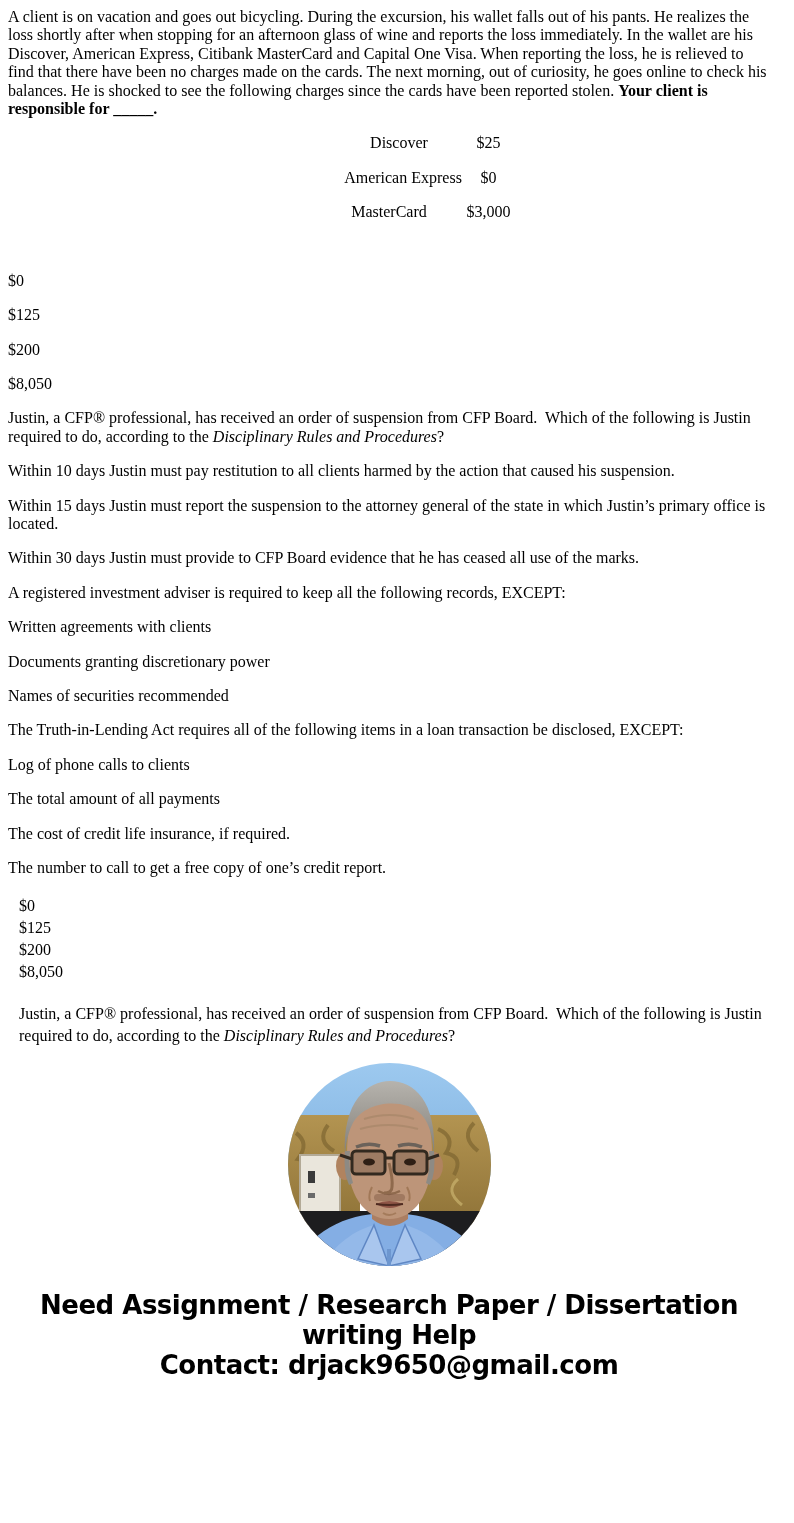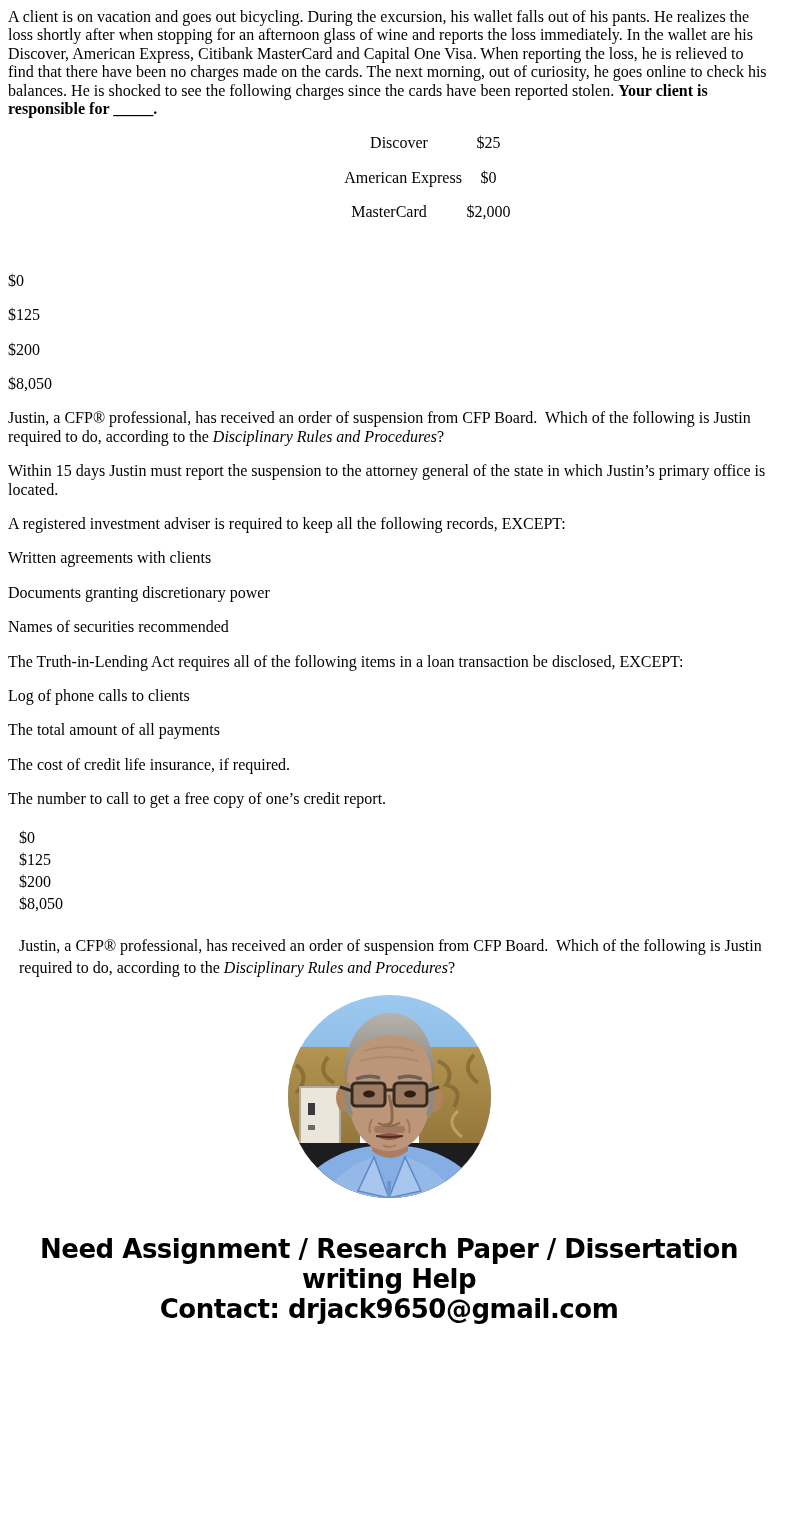--- a/index.html
+++ b/index.html
@@ -17,21 +17,21 @@
   .card-name{display:inline-block;width:147px;}
   .card-amount{display:inline-block;}
   .spacer-line{min-height:18px;}
   .q-para{white-space:pre-wrap;}
   .tight-block{margin-top:18px;padding-left:11px;}
   .tight-line{line-height:22px;margin:0;}
   .q-repeat{margin-top:20px;padding-left:11px;line-height:22px;white-space:pre-wrap;}
   .avatar-wrap{margin-top:8px;text-align:center;}
   .avatar-wrap svg{display:block;margin:0 auto;}
   .footer{
-    margin:36px auto 0 auto;width:740px;text-align:center;
+    margin:24px auto 0 auto;width:740px;text-align:center;
     font-family:"DejaVu Sans","Liberation Sans",sans-serif;
     font-weight:bold;font-size:26px;line-height:30px;letter-spacing:-0.5px;
   }
 </style>
 </head>
 <body>
 
 <div class="page">
 
   <p class="intro"><span>A client is on vacation and goes out bicycling. During the excursion, his wallet falls out of his pants. He realizes the loss shortly after when stopping for an afternoon glass of wine and reports the loss immediately. In the wallet are his Discover, American Express, Citibank MasterCard and Capital One Visa. When reporting the loss, he is relieved to find that there have been no charges made on the cards. The next morning, out of curiosity, he goes online to check his balances. He is shocked to see the following charges since the cards have been reported stolen. </span><b>Your client is responsible for _____.</b></p>
@@ -40,34 +40,36 @@
     <p class="card-row">
       <span class="card-name">Discover</span>
       <span class="card-amount">$25</span>
     </p>
     <p class="card-row">
       <span class="card-name">American Express</span>
       <span class="card-amount">$0</span>
     </p>
     <p class="card-row">
       <span class="card-name">MasterCard</span>
-      <span class="card-amount">$2,000</span>
+      <span class="card-amount">$3,000</span>
     </p>
   </div>
 
   <p class="spacer-line">&nbsp;</p>
 
   <p>$0</p>
   <p>$125</p>
   <p>$200</p>
   <p>$8,050</p>
 
   <p class="q-para"><span>Justin, a CFP® professional, has received an order of suspension from CFP Board.  Which of the following is Justin required to do, according to the </span><i>Disciplinary Rules and Procedures</i><span>?</span></p>
 
+  <p>Within 10 days Justin must pay restitution to all clients harmed by the action that caused his suspension.</p>
   <p>Within 15 days Justin must report the suspension to the attorney general of the state in which Justin’s primary office is located.</p>
+  <p>Within 30 days Justin must provide to CFP Board evidence that he has ceased all use of the marks.</p>
 
   <p>A registered investment adviser is required to keep all the following records, EXCEPT:</p>
   <p>Written agreements with clients</p>
   <p>Documents granting discretionary power</p>
   <p>Names of securities recommended</p>
   <p>The Truth-in-Lending Act requires all of the following items in a loan transaction be disclosed, EXCEPT:</p>
 
   <p>Log of phone calls to clients</p>
   <p>The total amount of all payments</p>
   <p>The cost of credit life insurance, if required.</p>

